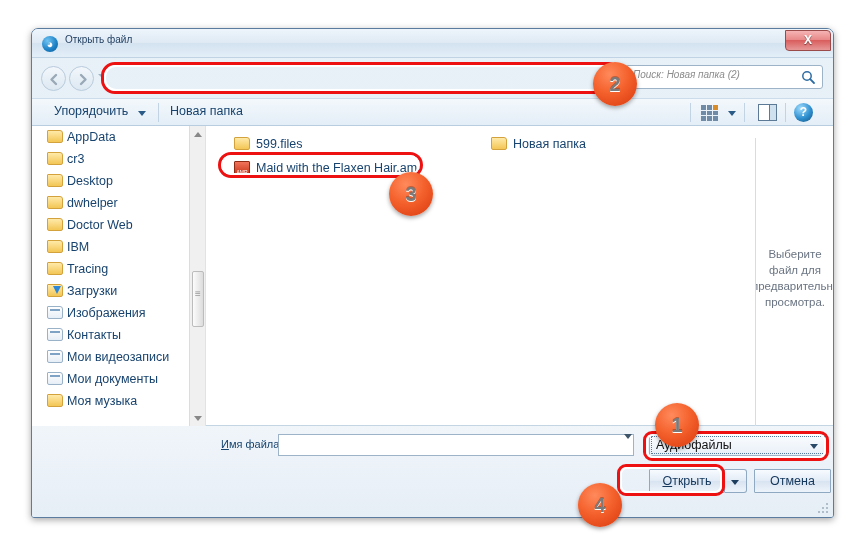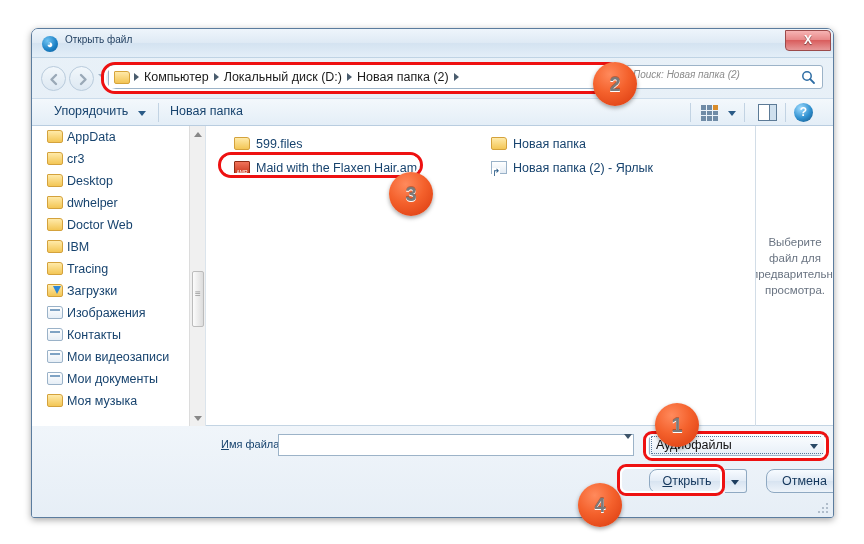--- a/index.html
+++ b/index.html
@@ -209,21 +209,21 @@
   .fl-icon.shortcut {
     background: linear-gradient(180deg,#fff 0%,#e4ecf4 100%);
     border: 1px solid #9ab2c8;
   }
   .fl-icon.shortcut::after {
     content: "↱"; position: absolute; left: 0; bottom: -4px;
     font-size: 10px; color: #2a5b87; background: #fff; line-height: 9px;
   }
 
   .preview {
-    position: absolute; left: 723px; top: 0; width: 78px; height: 300px;
+    position: absolute; left: 723px; top: 12px; width: 78px; height: 300px;
     border-left: 1px solid #d2dde7; overflow: hidden;
   }
   .preview-text {
     position: absolute; left: -4px; top: 108px; width: 86px;
     text-align: center; font-size: 11.5px; color: #6a7482; line-height: 16px;
     white-space: nowrap;
   }
   .preview-text span { display: block; }
 
   
@@ -257,35 +257,35 @@
     position: absolute; left: 6px; top: 3px; font-size: 12.5px; color: #111;
   }
   .type-combo .arr {
     position: absolute; right: 8px; top: 9px;
     width: 0; height: 0; border-left: 4px solid transparent; border-right: 4px solid transparent;
     border-top: 5px solid #2a4966;
   }
   .btn {
     position: absolute; height: 24px;
     background: linear-gradient(180deg,#f7fbff 0%,#e3ecf6 48%,#d8e4f1 52%,#eef4fa 100%);
-    border: 1px solid #8fa9c2; border-radius: 8px;
+    border: 1px solid #8fa9c2; border-radius: 1px;
     font-size: 12.5px; color: #14375c; text-align: center; line-height: 22px;
   }
   .btn-open { left: 617px; top: 43px; width: 76px; }
   .btn-open-arrow {
     position: absolute; left: 693px; top: 43px; width: 22px; height: 24px;
     background: linear-gradient(180deg,#f7fbff 0%,#e3ecf6 48%,#d8e4f1 52%,#eef4fa 100%);
     border: 1px solid #8fa9c2; border-left: none; border-radius: 0 3px 3px 0;
   }
   .btn-open-arrow::after {
     content: ""; position: absolute; left: 6px; top: 10px;
     width: 0; height: 0; border-left: 4px solid transparent; border-right: 4px solid transparent;
     border-top: 5px solid #1c3c5e;
   }
-  .btn-cancel { left: 722px; top: 43px; width: 77px; margin-left: 12px; }
+  .btn-cancel { left: 722px; top: 43px; width: 77px; }
   .grip { position: absolute; right: 3px; bottom: 3px; width: 12px; height: 12px; opacity: .45; }
   .grip i { position: absolute; width: 2px; height: 2px; background: #6e8298; }
 
   
   .ring {
     position: absolute; border: 3px solid #ee1111; border-radius: 14px;
     pointer-events: none;
   }
   .ring.inner { border: 2px solid #fff; border-radius: 12px; }
 
@@ -318,31 +318,20 @@
             <path d="M10 4 L5.5 8.5 L10 13" stroke="#9aa9b7" stroke-width="2.4" fill="none" stroke-linecap="round" stroke-linejoin="round"></path>
           </svg>
       </div>
       <div class="navbtn fwd">
         <svg width="17" height="17" viewBox="0 0 17 17">
             <path d="M7 4 L11.5 8.5 L7 13" stroke="#9aa9b7" stroke-width="2.4" fill="none" stroke-linecap="round" stroke-linejoin="round"></path>
           </svg>
       </div>
       <div class="nav-drop"></div>
 
-      <div class="addrbar">
-        <div class="folder-sm"></div>
-        <div class="sep"></div>
-        <div class="crumb">Компьютер</div>
-        <div class="sep"></div>
-        <div class="crumb">Локальный диск (D:)</div>
-        <div class="sep"></div>
-        <div class="crumb">Новая папка (2)</div>
-        <div class="sep"></div>
-        <div class="addr-drop"></div>
-      </div>
 
       <div class="searchbar">
         <div class="ph">Поиск: Новая папка (2)</div>
         <svg class="search-icon" width="15" height="15" viewBox="0 0 15 15">
           <circle cx="6" cy="6" r="4.2" stroke="#2e6da4" stroke-width="1.5" fill="none"></circle>
           <path d="M9.2 9.2 L13 13" stroke="#2e6da4" stroke-width="1.8" stroke-linecap="round"></path>
         </svg>
       </div>
     </div>
 
@@ -402,24 +391,20 @@
           <span>599.files</span>
         </div>
         <div class="fl-item" style="left:18px; top:32px;">
           <span class="fl-icon amr"></span>
           <span>Maid with the Flaxen Hair.amr</span>
         </div>
         <div class="fl-item" style="left:275px; top:8px;">
           <span class="fl-icon folder"></span>
           <span>Новая папка</span>
         </div>
-        <div class="fl-item" style="left:275px; top:32px;">
-          <span class="fl-icon shortcut"></span>
-          <span>Новая папка (2) - Ярлык</span>
-        </div>
       </div>
 
       <div class="preview">
         <div class="preview-text">
           <span>Выберите</span>
           <span>файл для</span>
           <span>предварительного</span>
           <span>просмотра.</span>
         </div>
       </div>

